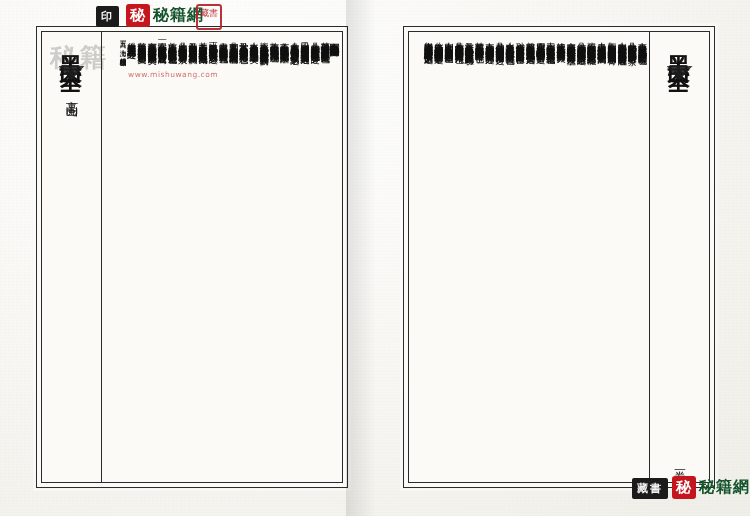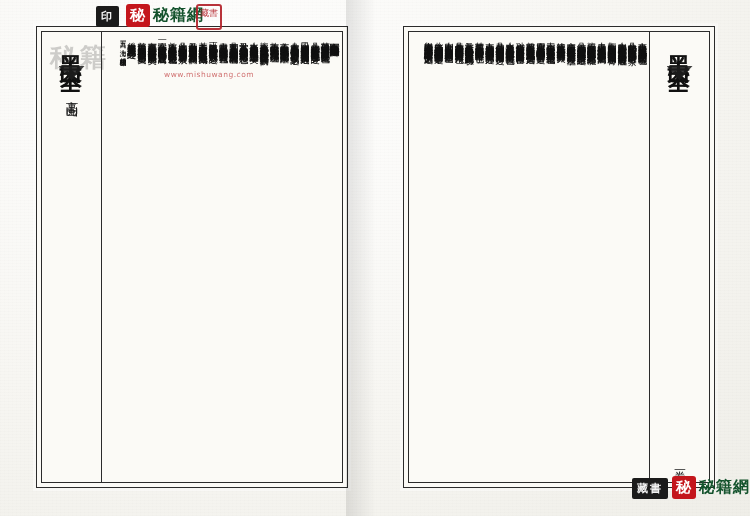--- a/index.html
+++ b/index.html
@@ -199,21 +199,20 @@
     font-size: 16px;
     letter-spacing: 1px;
   }
   .wm-url {
     position: absolute;
     color: #c95b5b;
     font-family: "DejaVu Sans", sans-serif;
     font-size: 7.5px;
     letter-spacing: .5px;
     opacity: .85;
-    margin-left: 36px;
   }
   .wm-faint {
     position: absolute;
     color: rgba(40,40,40,.22);
     font-family: "DejaVu Serif", serif;
     font-weight: bold;
     font-size: 26px;
     letter-spacing: 4px;
     margin-left: 14px;
   }

